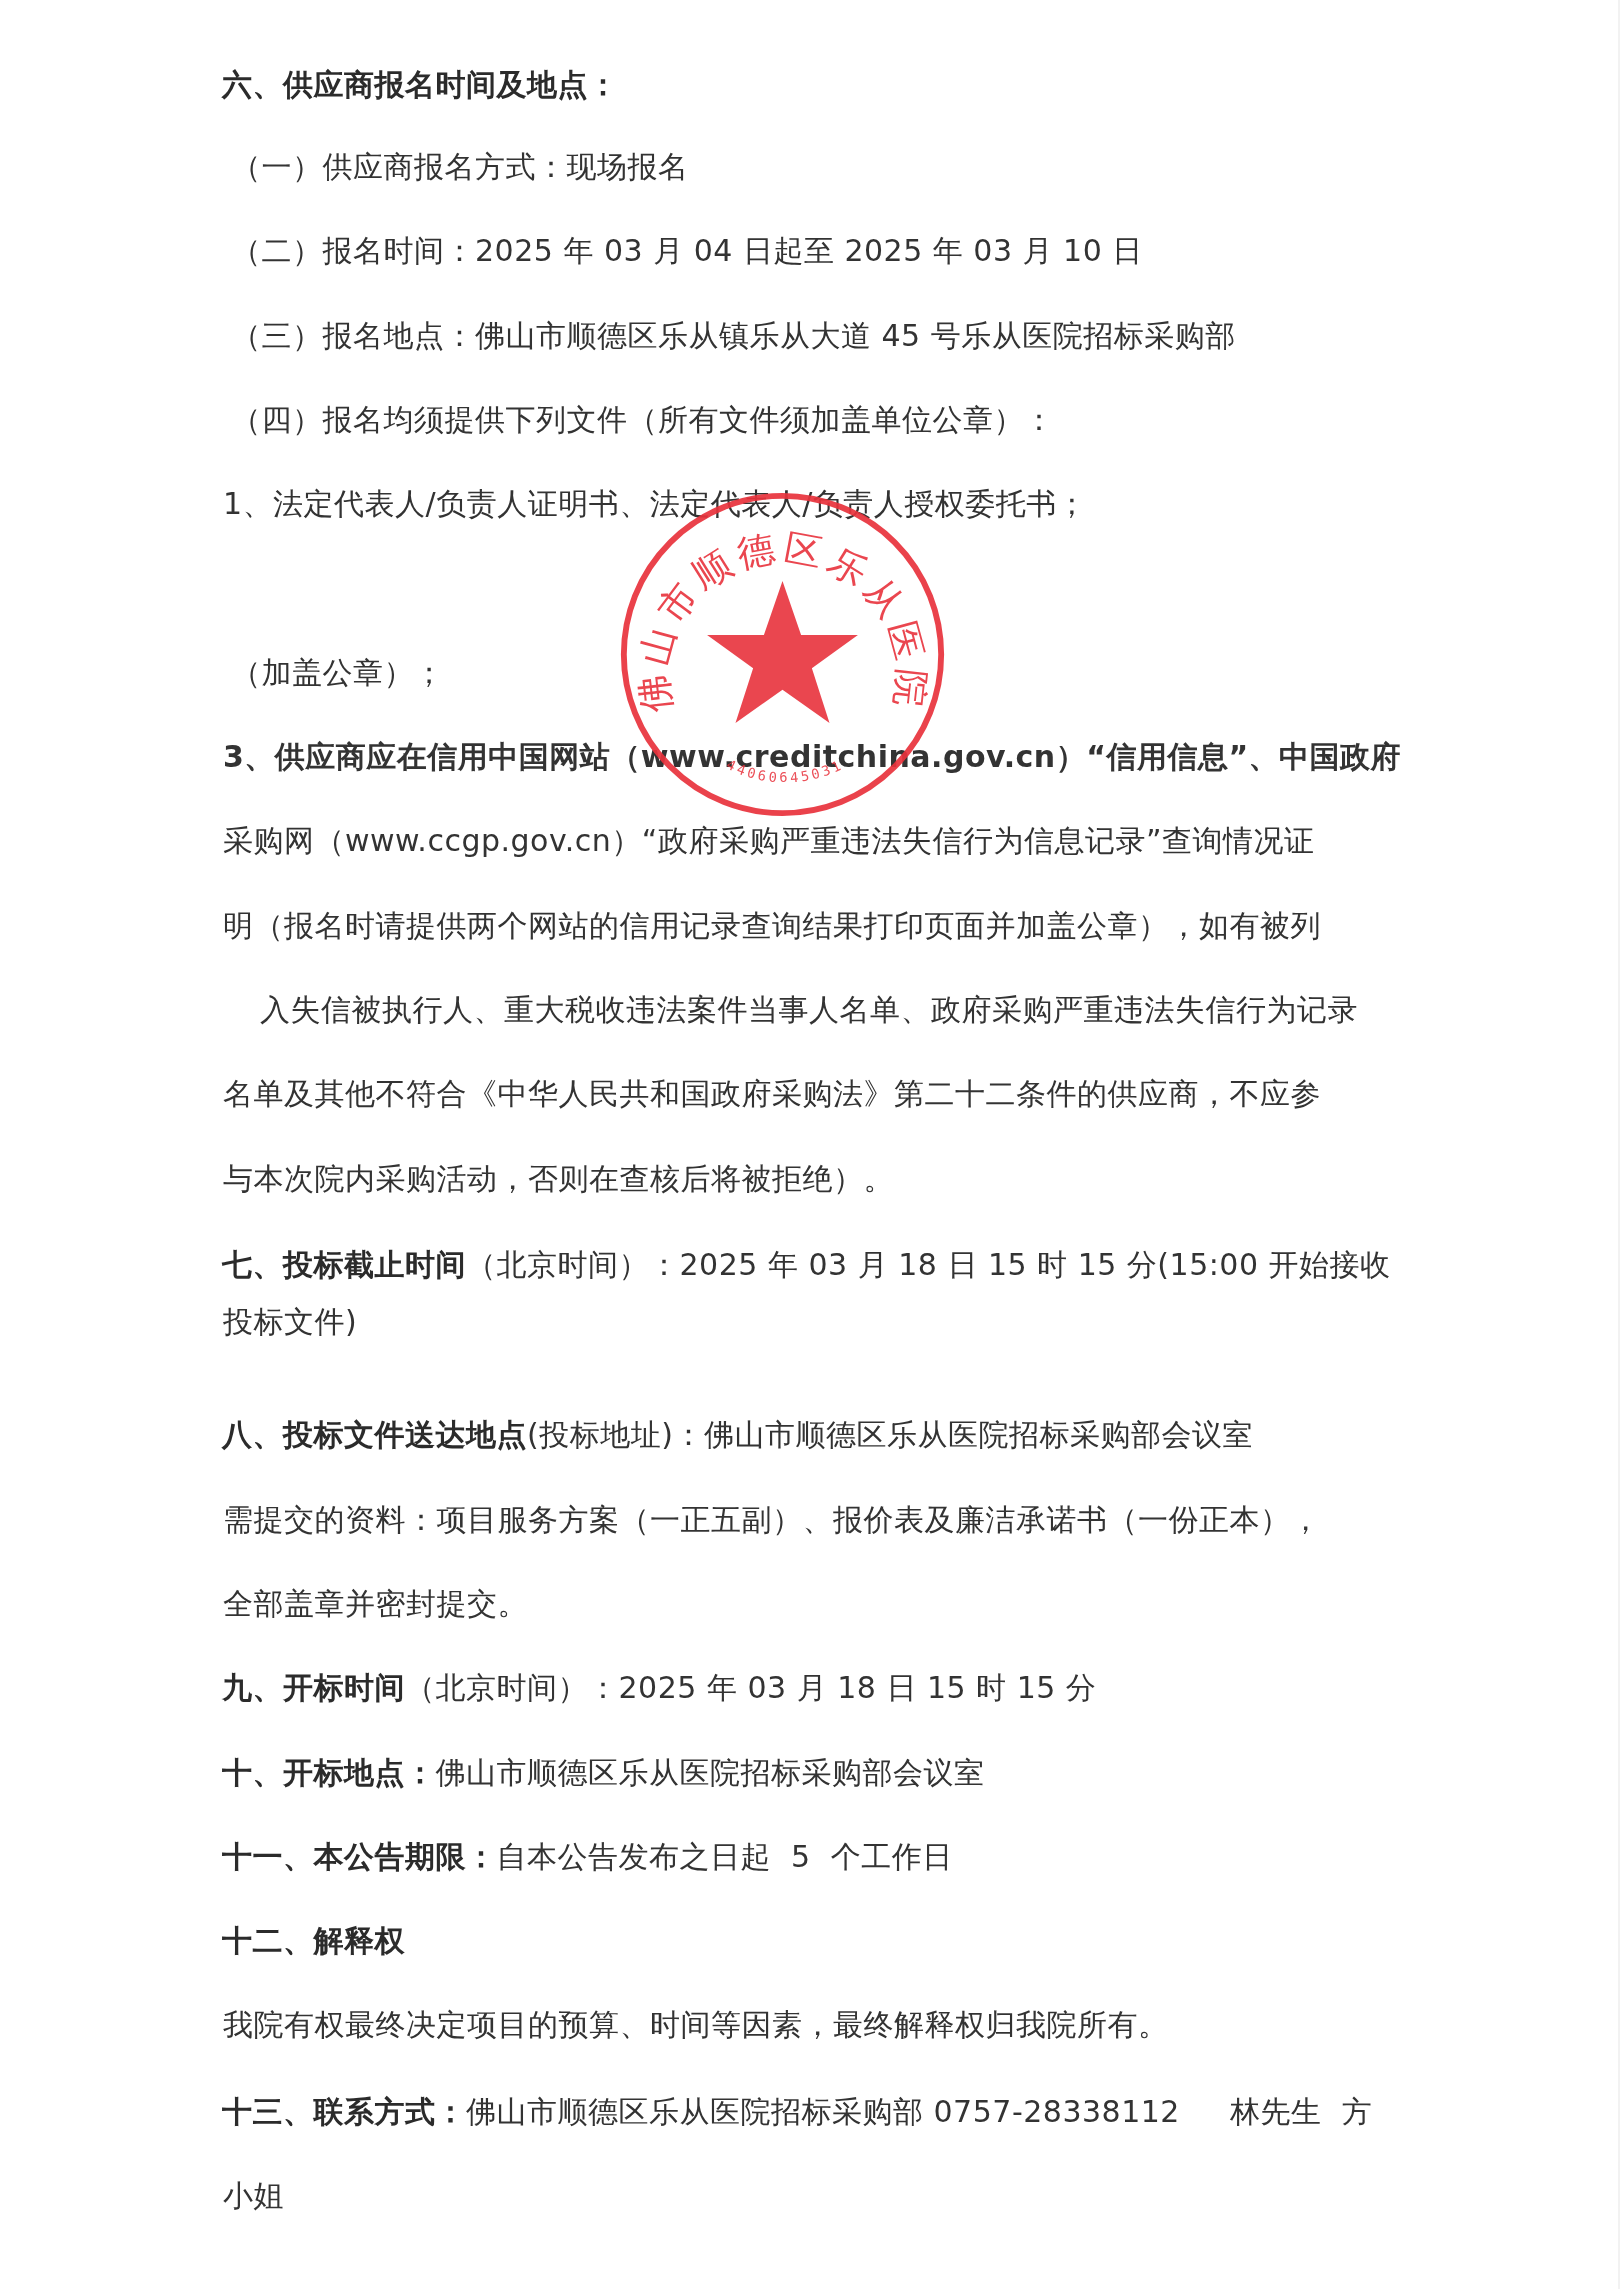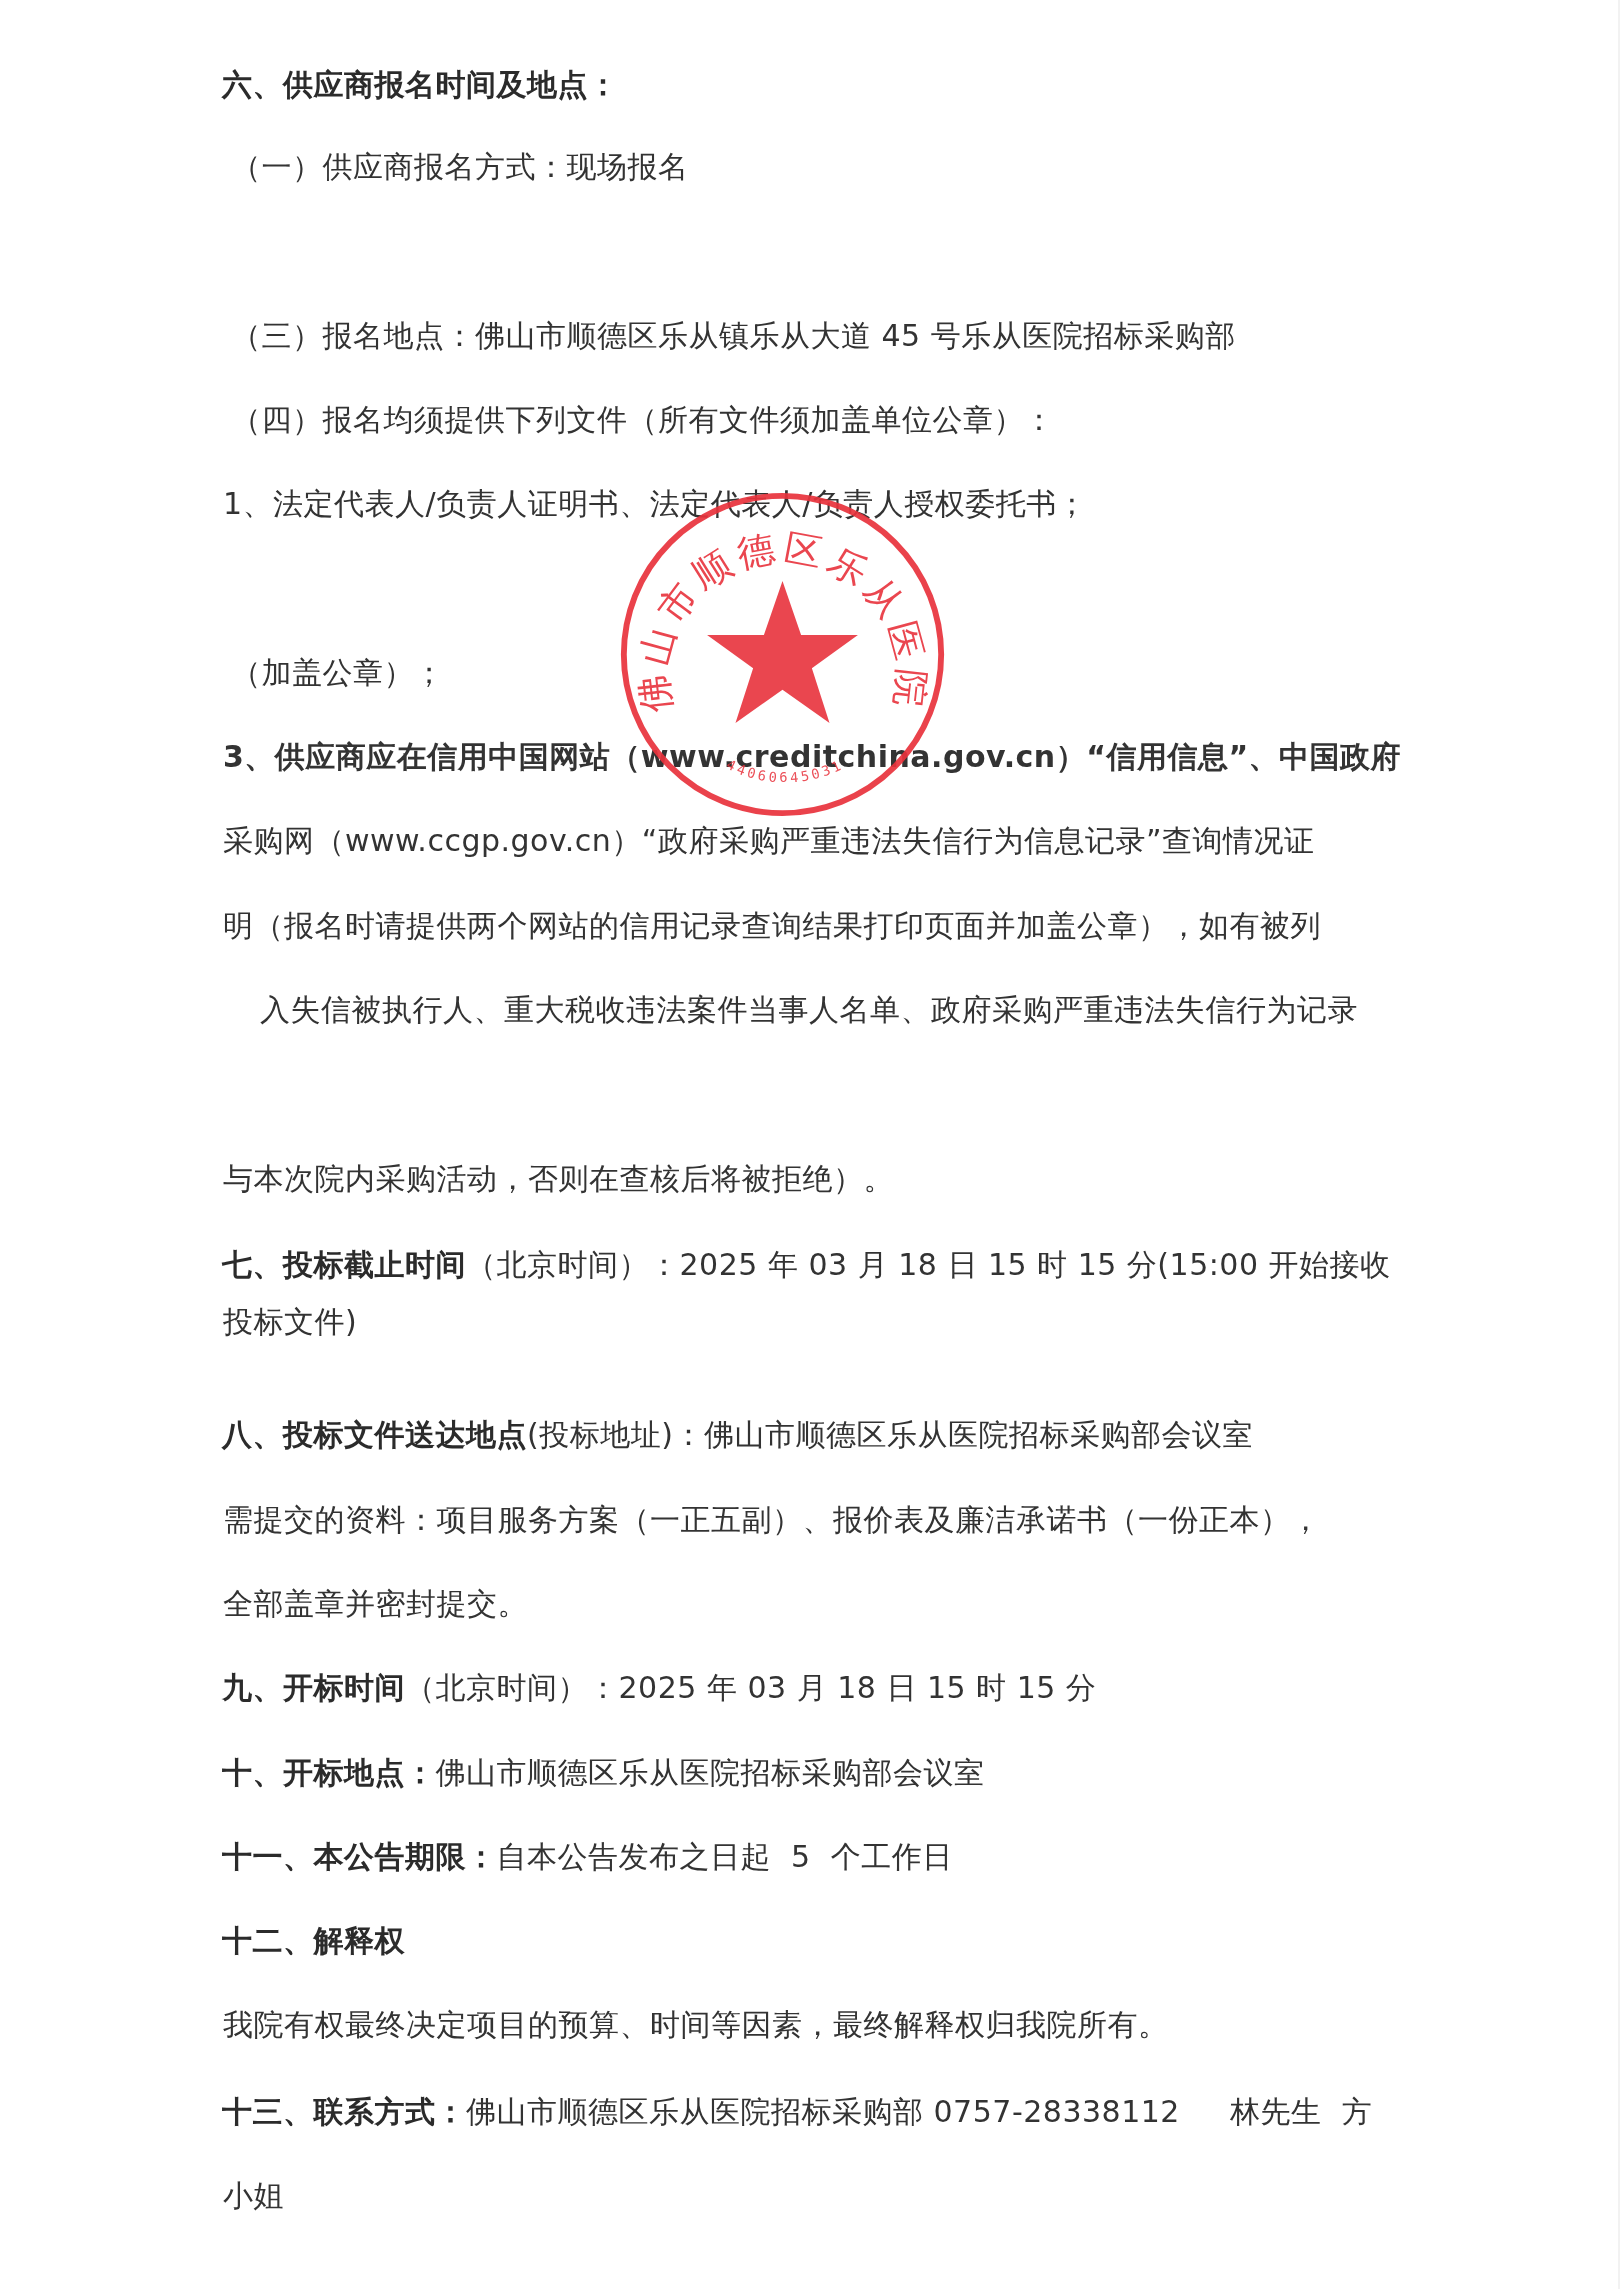--- a/index.html
+++ b/index.html
@@ -12,29 +12,31 @@
   .edge { position:absolute; right:0; top:0; width:2px; height:2290px; background:#f2f2f2; }
 </style>
 </head>
 <body>
 
 <div class="page">
 
   <div class="line b" style="left:222px;top:65px;">六、供应商报名时间及地点：</div>
 
   <div class="line" style="left:231px;top:147px;">（一）供应商报名方式：现场报名</div>
+  <div class="line" style="left:231px;top:231px;">（二）报名时间：2025 年 03 月 04 日起至 2025 年 03 月 10 日</div>
   <div class="line" style="left:231px;top:316px;">（三）报名地点：佛山市顺德区乐从镇乐从大道 45 号乐从医院招标采购部</div>
   <div class="line" style="left:231px;top:400px;">（四）报名均须提供下列文件（所有文件须加盖单位公章）：</div>
 
   <div class="line" style="left:223px;top:484px;">1、法定代表人/负责人证明书、法定代表人/负责人授权委托书；</div>
   <div class="line" style="left:231px;top:653px;">（加盖公章）；</div>
   <div class="line" style="left:223px;top:737px;font-weight:bold;">3、供应商应在信用中国网站（www.creditchina.gov.cn）“信用信息”、中国政府</div>
   <div class="line" style="left:223px;top:821px;">采购网（www.ccgp.gov.cn）“政府采购严重违法失信行为信息记录”查询情况证</div>
   <div class="line" style="left:223px;top:906px;">明（报名时请提供两个网站的信用记录查询结果打印页面并加盖公章），如有被列</div>
   <div class="line" style="left:223px;top:990px;margin-left:37px;">入失信被执行人、重大税收违法案件当事人名单、政府采购严重违法失信行为记录</div>
+  <div class="line" style="left:223px;top:1074px;">名单及其他不符合《中华人民共和国政府采购法》第二十二条件的供应商，不应参</div>
   <div class="line" style="left:223px;top:1159px;">与本次院内采购活动，否则在查核后将被拒绝）。</div>
 
   <div class="line" style="left:222px;top:1245px;">
     <span class="b">七、投标截止时间</span><span>（北京时间）：2025 年 03 月 18 日 15 时 15 分(15:00 开始接收</span>
   </div>
   <div class="line" style="left:223px;top:1302px;">投标文件)</div>
 
   <div class="line" style="left:222px;top:1415px;">
     <span class="b">八、投标文件送达地点</span><span>(投标地址)：佛山市顺德区乐从医院招标采购部会议室</span>
   </div>

